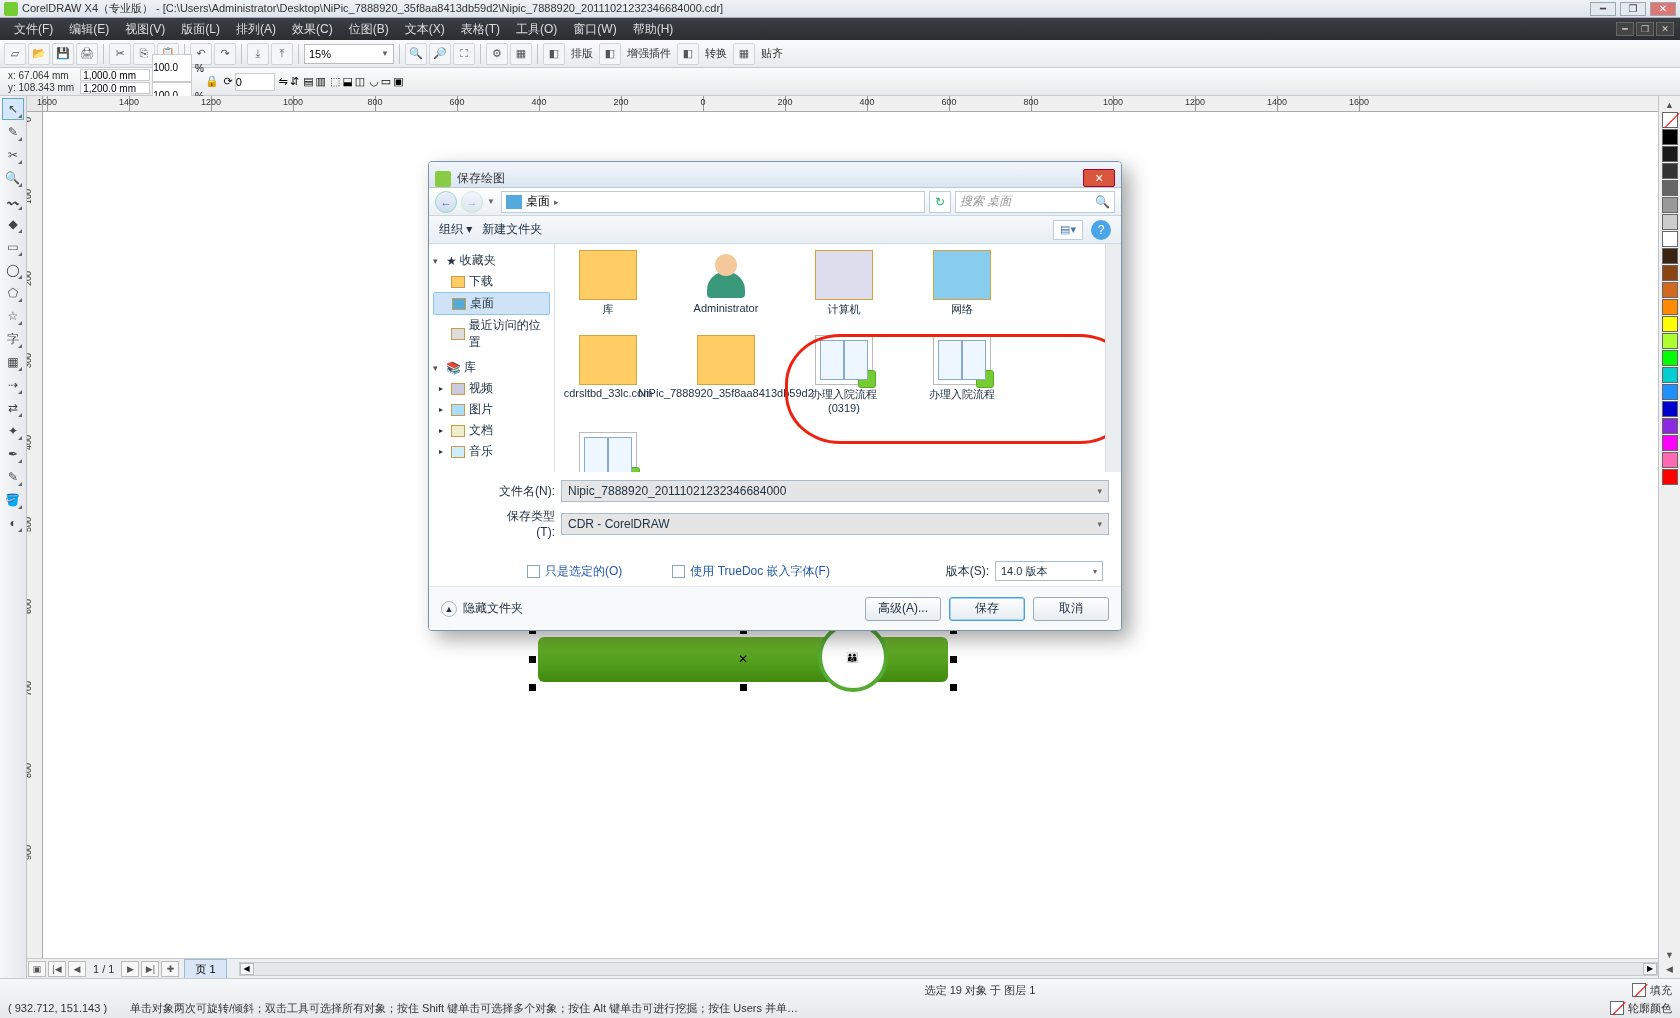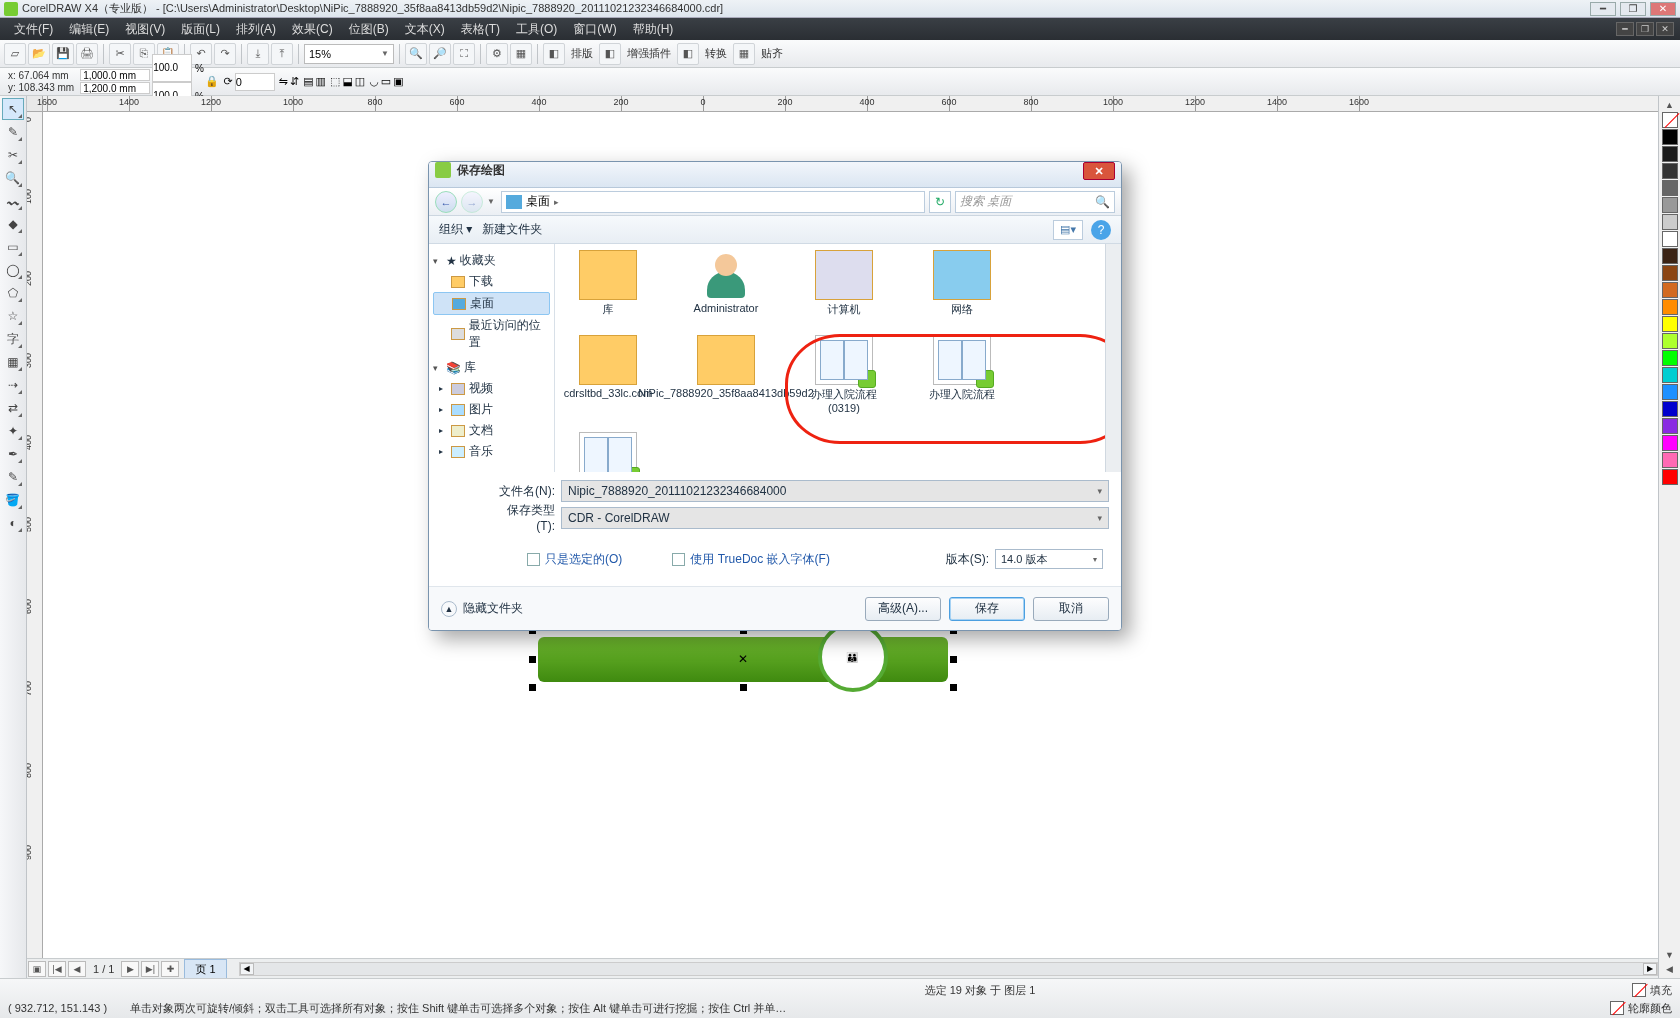--- a/index.html
+++ b/index.html
@@ -80,21 +80,21 @@
 
 
 .statusbar { position: absolute; left: 0; right: 0; bottom: 0; height: 40px; background: linear-gradient(#f6f7f8,#e6e8ea); border-top: 1px solid #c8ccce; font-size: 11px; color: #333; padding: 2px 8px; }
 .statusbar .row { display: flex; align-items: center; height: 18px; gap: 12px; }
 .statusbar .swlabel { display: flex; align-items: flex-start; gap: 4px; margin-left:auto; }
 .statusbar .swatch { width: 14px; height: 14px; border: 1px solid #666; background:#fff; position:relative; }
 .statusbar .swatch::after{content:"";position:absolute;left:-1px;top:50%;width:18px;height:1px;background:red;transform:rotate(-45deg);}
 
 
 .dialog { position: absolute; left: 428px; top: 161px; width: 694px; height: 470px; background: #fff; border: 1px solid #7a94ae; box-shadow: 8px 8px 20px rgba(0,0,0,.35); border-radius: 4px; overflow: hidden; }
-.dlg-title { height: 26px; background: linear-gradient(#f2f6fb,#dbe6f2); display: flex; align-items: flex-start; padding: 0 6px; border-bottom: 1px solid #b7c8da; font-weight: bold; }
+.dlg-title { height: 26px; background: linear-gradient(#f2f6fb,#dbe6f2); display: flex; align-items: flex-end; padding: 0 6px; border-bottom: 1px solid #b7c8da; }
 .dlg-title .ico { width: 16px; height: 16px; background: #8c4; border-radius: 2px; margin-right: 6px; }
 .dlg-title .txt { flex: 1; font-size: 12px; color: #333; }
 .dlg-title .close { width: 32px; height: 18px; background: #d9553c; border: 1px solid #a03; border-radius: 2px; color: #fff; font-size: 11px; display:flex; align-items:center; justify-content:center; }
 
 .dlg-nav { height: 28px; background: linear-gradient(#fff,#ebeff4); border-bottom: 1px solid #ccd6e0; display: flex; align-items: center; padding: 0 6px; gap: 4px; }
 .dlg-nav .navbtn { width: 22px; height: 22px; border: 1px solid #9db; border-radius: 11px; background: linear-gradient(#eef,#cde); display:flex; align-items:center; justify-content:center; font-size:11px; color:#35a; }
 .dlg-nav .dd { width: 10px; font-size:8px; color:#666; }
 .dlg-nav .path { flex: 1; height: 22px; border: 1px solid #bcd; background: #fff; display: flex; align-items: center; padding: 0 4px; gap: 4px; font-size: 12px; }
 .dlg-nav .path .drv { width: 16px; height: 14px; background: #5ad; }
 .dlg-nav .refresh { width: 22px; height: 22px; border: 1px solid #bcd; background:#fff; display:flex; align-items:center; justify-content:center; color:#2a6; font-size:12px;}
@@ -125,21 +125,21 @@
 .dlg-files .fitem .thumb.pc { background: #dde; }
 .dlg-files .fitem .thumb.net { background: #8ce; }
 .dlg-files .fitem .thumb.doc { background: #fff; border: 1px solid #bbb; }
 .dlg-files .fitem .thumb.doc::before { content:""; position:absolute; left:4px; top:4px; right:28px; bottom:4px; border:1px solid #8ac; background:#eef6ff;}
 .dlg-files .fitem .thumb.doc::after { content:""; position:absolute; right:4px; top:4px; left:28px; bottom:4px; border:1px solid #8ac; background:#eef6ff;}
 .dlg-files .fitem .thumb .badge{position:absolute; right:-4px; bottom:-4px; width:18px;height:18px;background:#7c3;border-radius:3px;border:1px solid #5a2;}
 .dlg-files .redring { position: absolute; left: 230px; top: 90px; width: 350px; height: 110px; border: 3px solid #e21; border-radius: 55px / 50px; pointer-events: none; }
 .dlg-files .vscroll { position:absolute; right:0; top:0; bottom:0; width:16px; background:#ebeef1; border-left:1px solid #d0d8e0;}
 
 .dlg-fields { padding: 8px 12px 4px 70px; font-size: 12px; }
-.dlg-fields .frow { display: flex; align-items: center; }
+.dlg-fields .frow { display: flex; align-items: center; margin-bottom: 6px; }
 .dlg-fields .flbl { width: 62px; text-align: right; padding-right: 6px; color: #234; }
 .dlg-fields .fctl { flex: 1; height: 22px; border: 1px solid #abc; background: #e5e5e5; display: flex; align-items: center; padding: 0 6px; font-size: 12px; color: #234; }
 .dlg-fields .fctl .dd { margin-left: auto; font-size: 9px; color: #666; }
 
 .dlg-opts { padding: 12px 18px 4px 98px; display: flex; align-items: center; gap: 50px; font-size: 12px; color: #2259aa; }
 .dlg-opts .chk { display: flex; align-items: center; gap: 5px; }
 .dlg-opts .chk .box { width: 13px; height: 13px; border: 1px solid #8aa; background: #fff; }
 .dlg-opts .ver { margin-left: auto; display: flex; align-items: center; gap: 6px; color:#234;}
 .dlg-opts .ver .sel { width: 108px; height: 20px; border: 1px solid #abc; background:#fff; display:flex; align-items:center; padding:0 5px; font-size:11px;}
 .dlg-opts .ver .sel .dd{margin-left:auto; font-size:8px; color:#666;}
@@ -400,21 +400,21 @@
   <div class="row">
     <span style="flex:0 0 320px"></span>
     <span style="flex:1;text-align:center">选定 19 对象 于 图层 1</span>
     <span class="swlabel">
         <span class="swatch"></span>
         <span>填充</span>
       </span>
   </div>
   <div class="row">
     <span style="min-width:110px">( 932.712, 151.143 )</span>
-    <span style="flex:1;white-space:nowrap;overflow:hidden;text-overflow:ellipsis">单击对象两次可旋转/倾斜；双击工具可选择所有对象；按住 Shift 键单击可选择多个对象；按住 Alt 键单击可进行挖掘；按住 Ctrl 并单…</span>
+    <span style="flex:1;white-space:nowrap;overflow:hidden;text-overflow:ellipsis">单击对象两次可旋转/倾斜；双击工具可选择所有对象；按住 Shift 键单击可选择多个对象；按住 Alt 键单击可进行挖掘；按住 Users 并单…</span>
     <span class="swlabel">
         <span class="swatch"></span>
         <span>轮廓颜色</span>
       </span>
   </div>
 </div>
 
 <div class="dialog">
   <div class="dlg-title">
     <div class="ico"></div>

